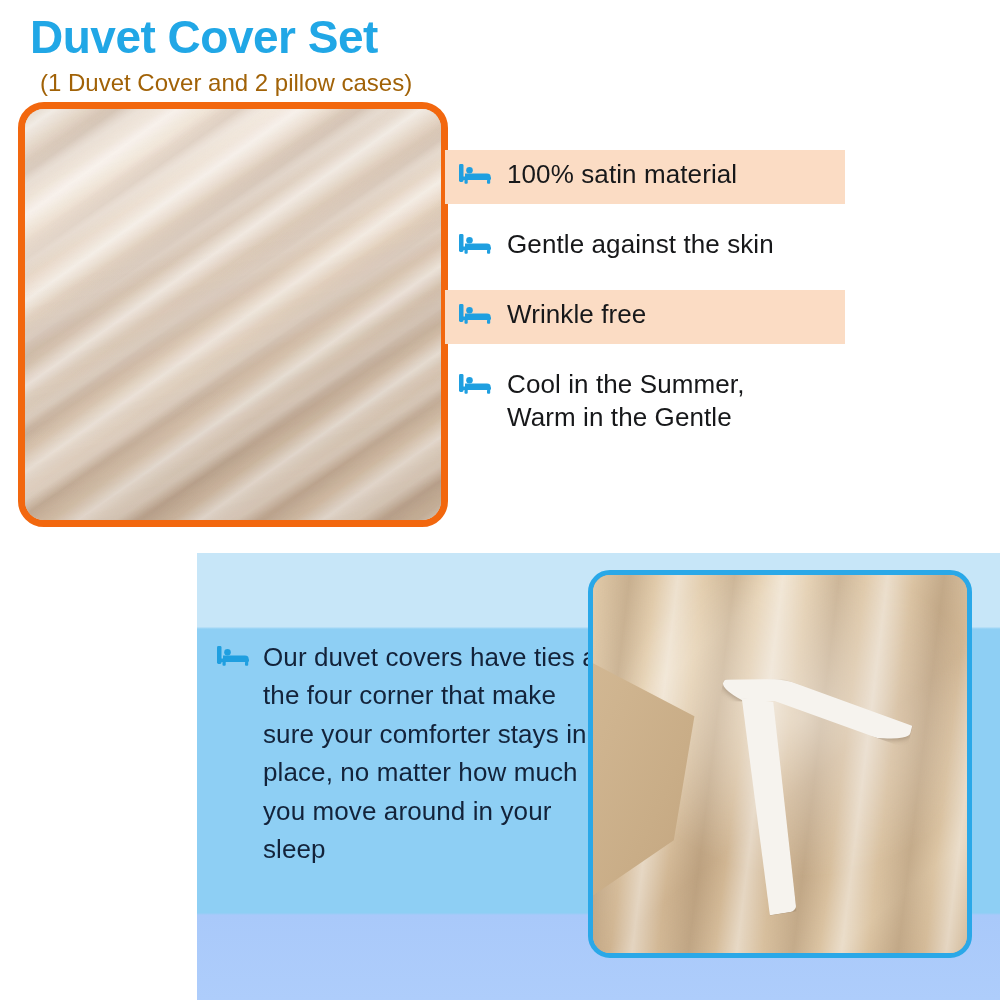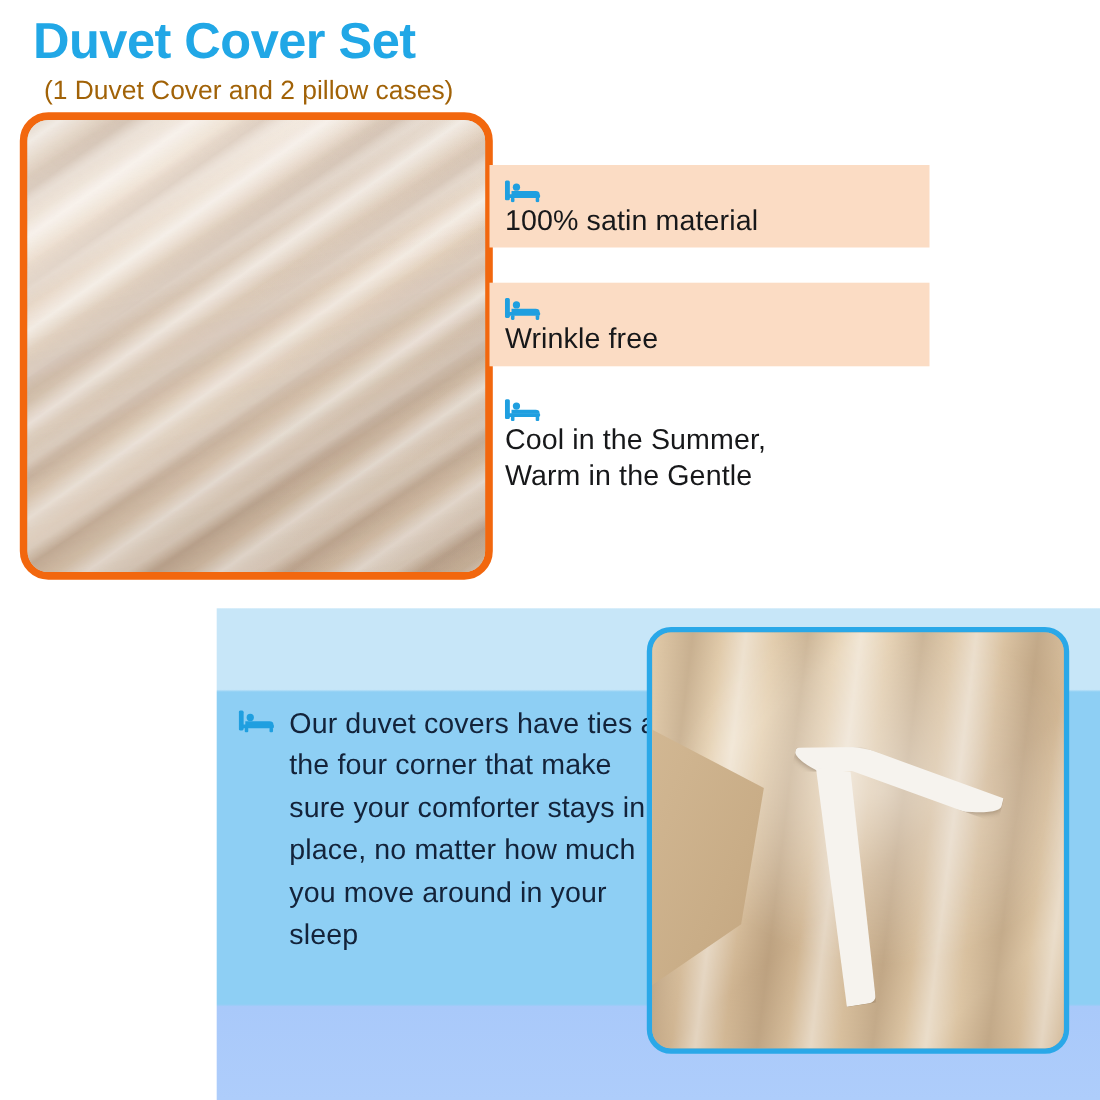--- a/index.html
+++ b/index.html
@@ -58,21 +58,21 @@
   }
   .satin-main.shade{
     background:linear-gradient(168deg, rgba(255,255,255,0.35) 0%, rgba(255,255,255,0) 38%, rgba(120,95,72,0.22) 100%);
     mix-blend-mode:multiply; opacity:.6;
   }
 
   
   #feature-list{ position:absolute; left:445px; top:150px; width:400px; }
   .feature-row{
     position:relative; display:flex; align-items:flex-start;
-    min-height:54px; padding:8px 10px 8px 14px;flex-direction:column;
+    min-height:54px; padding:8px 10px 8px 14px;
   }
   .feature-row.striped{ background:#fbdcc4; }
   .feature-row .bed-ic{ flex:0 0 auto; margin-top:4px; margin-right:14px; }
   .feature-text{
     font-size:26px; color:#17181a; line-height:1.28; letter-spacing:0.1px;
   }
   .row-gap{ height:16px; }
 
   
   #bottom-section{
@@ -163,20 +163,33 @@
           <rect x="3" y="14.6" width="29" height="3.4" rx="1.2" fill="#1f9fe0"></rect>
           <rect x="5.5" y="17.6" width="3.2" height="4.2" rx="1" fill="#1f9fe0"></rect>
           <rect x="28" y="17.6" width="3.2" height="4.2" rx="1" fill="#1f9fe0"></rect>
         </svg>
       </span>
       <span class="feature-text">100% satin material</span>
     </div>
 
     <div class="row-gap"></div>
 
+    <div class="feature-row">
+      <span class="bed-ic">
+        <svg width="34" height="22" viewBox="0 0 34 22">
+          <rect x="0" y="2" width="4.5" height="18" rx="1.4" fill="#1f9fe0"></rect>
+          <circle cx="10.5" cy="8.2" r="3.3" fill="#1f9fe0"></circle>
+          <path d="M14 11.6 L28 11.6 Q31.5 11.6 31.5 14.4 L31.5 15.2 L6 15.2 L6 11.6 Z" fill="#1f9fe0"></path>
+          <rect x="3" y="14.6" width="29" height="3.4" rx="1.2" fill="#1f9fe0"></rect>
+          <rect x="5.5" y="17.6" width="3.2" height="4.2" rx="1" fill="#1f9fe0"></rect>
+          <rect x="28" y="17.6" width="3.2" height="4.2" rx="1" fill="#1f9fe0"></rect>
+        </svg>
+      </span>
+      <span class="feature-text">Gentle against the skin</span>
+    </div>
 
     <div class="row-gap"></div>
 
     <div class="feature-row striped">
       <span class="bed-ic">
         <svg width="34" height="22" viewBox="0 0 34 22">
           <rect x="0" y="2" width="4.5" height="18" rx="1.4" fill="#1f9fe0"></rect>
           <circle cx="10.5" cy="8.2" r="3.3" fill="#1f9fe0"></circle>
           <path d="M14 11.6 L28 11.6 Q31.5 11.6 31.5 14.4 L31.5 15.2 L6 15.2 L6 11.6 Z" fill="#1f9fe0"></path>
           <rect x="3" y="14.6" width="29" height="3.4" rx="1.2" fill="#1f9fe0"></rect>

